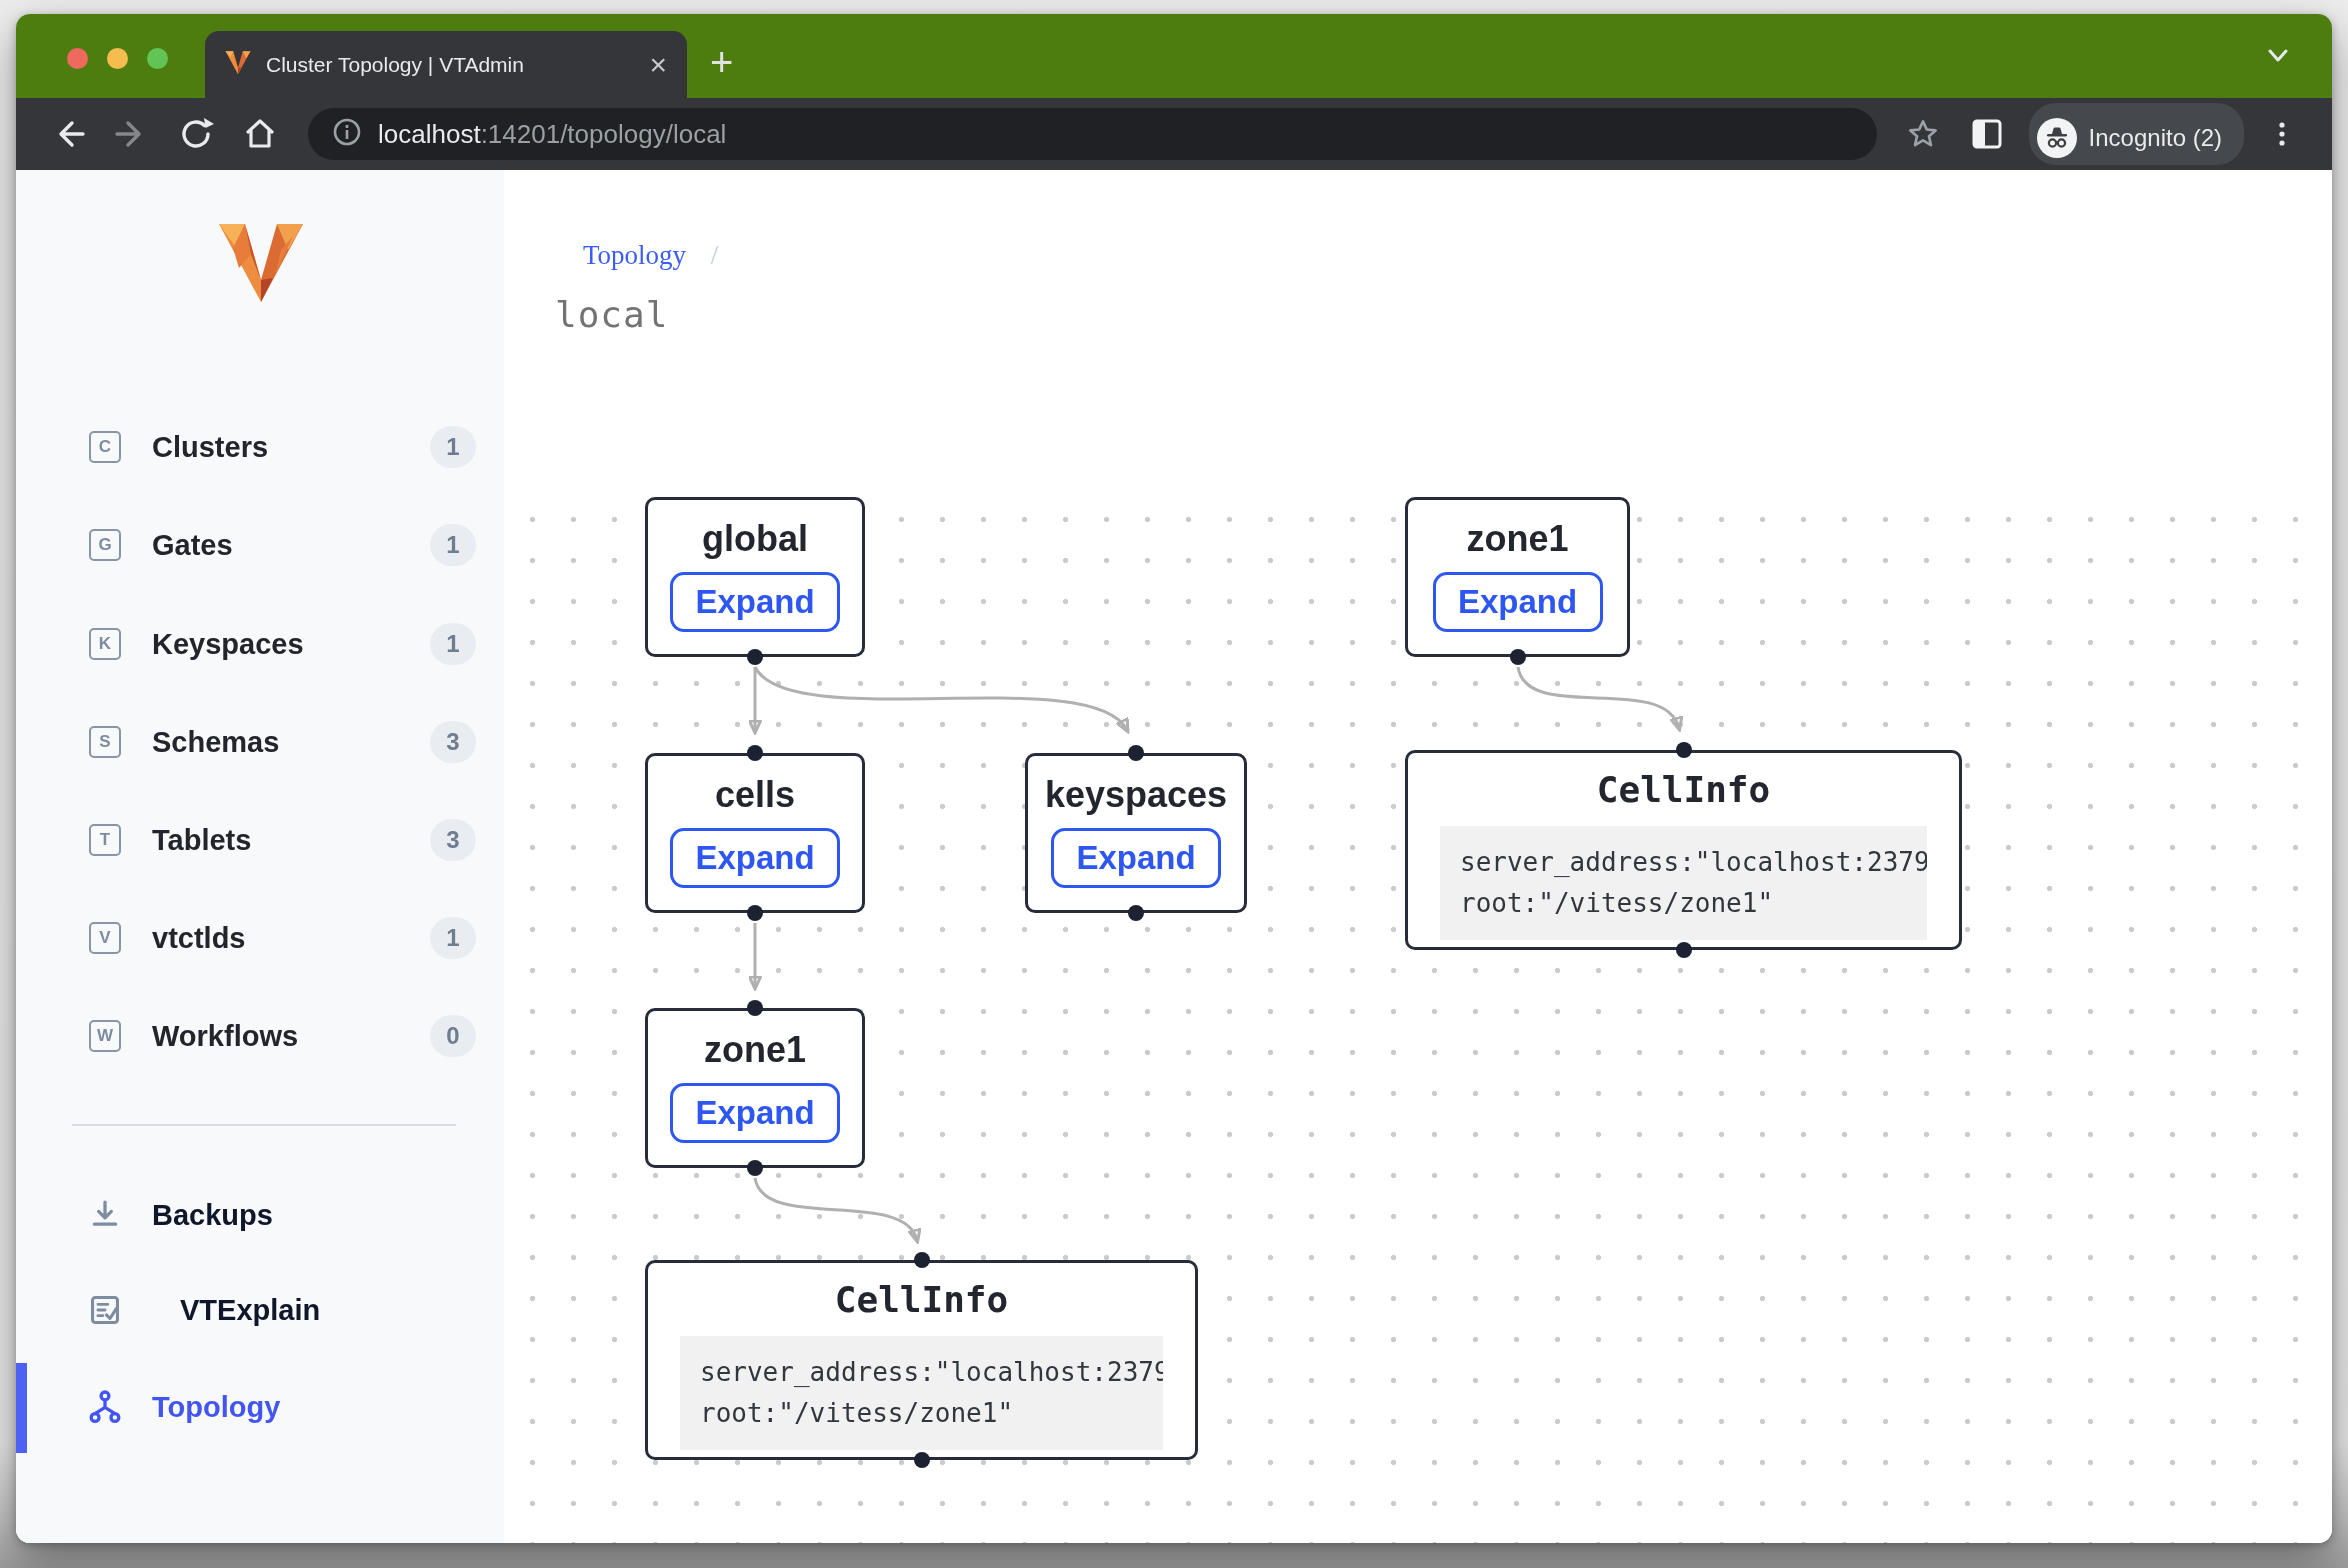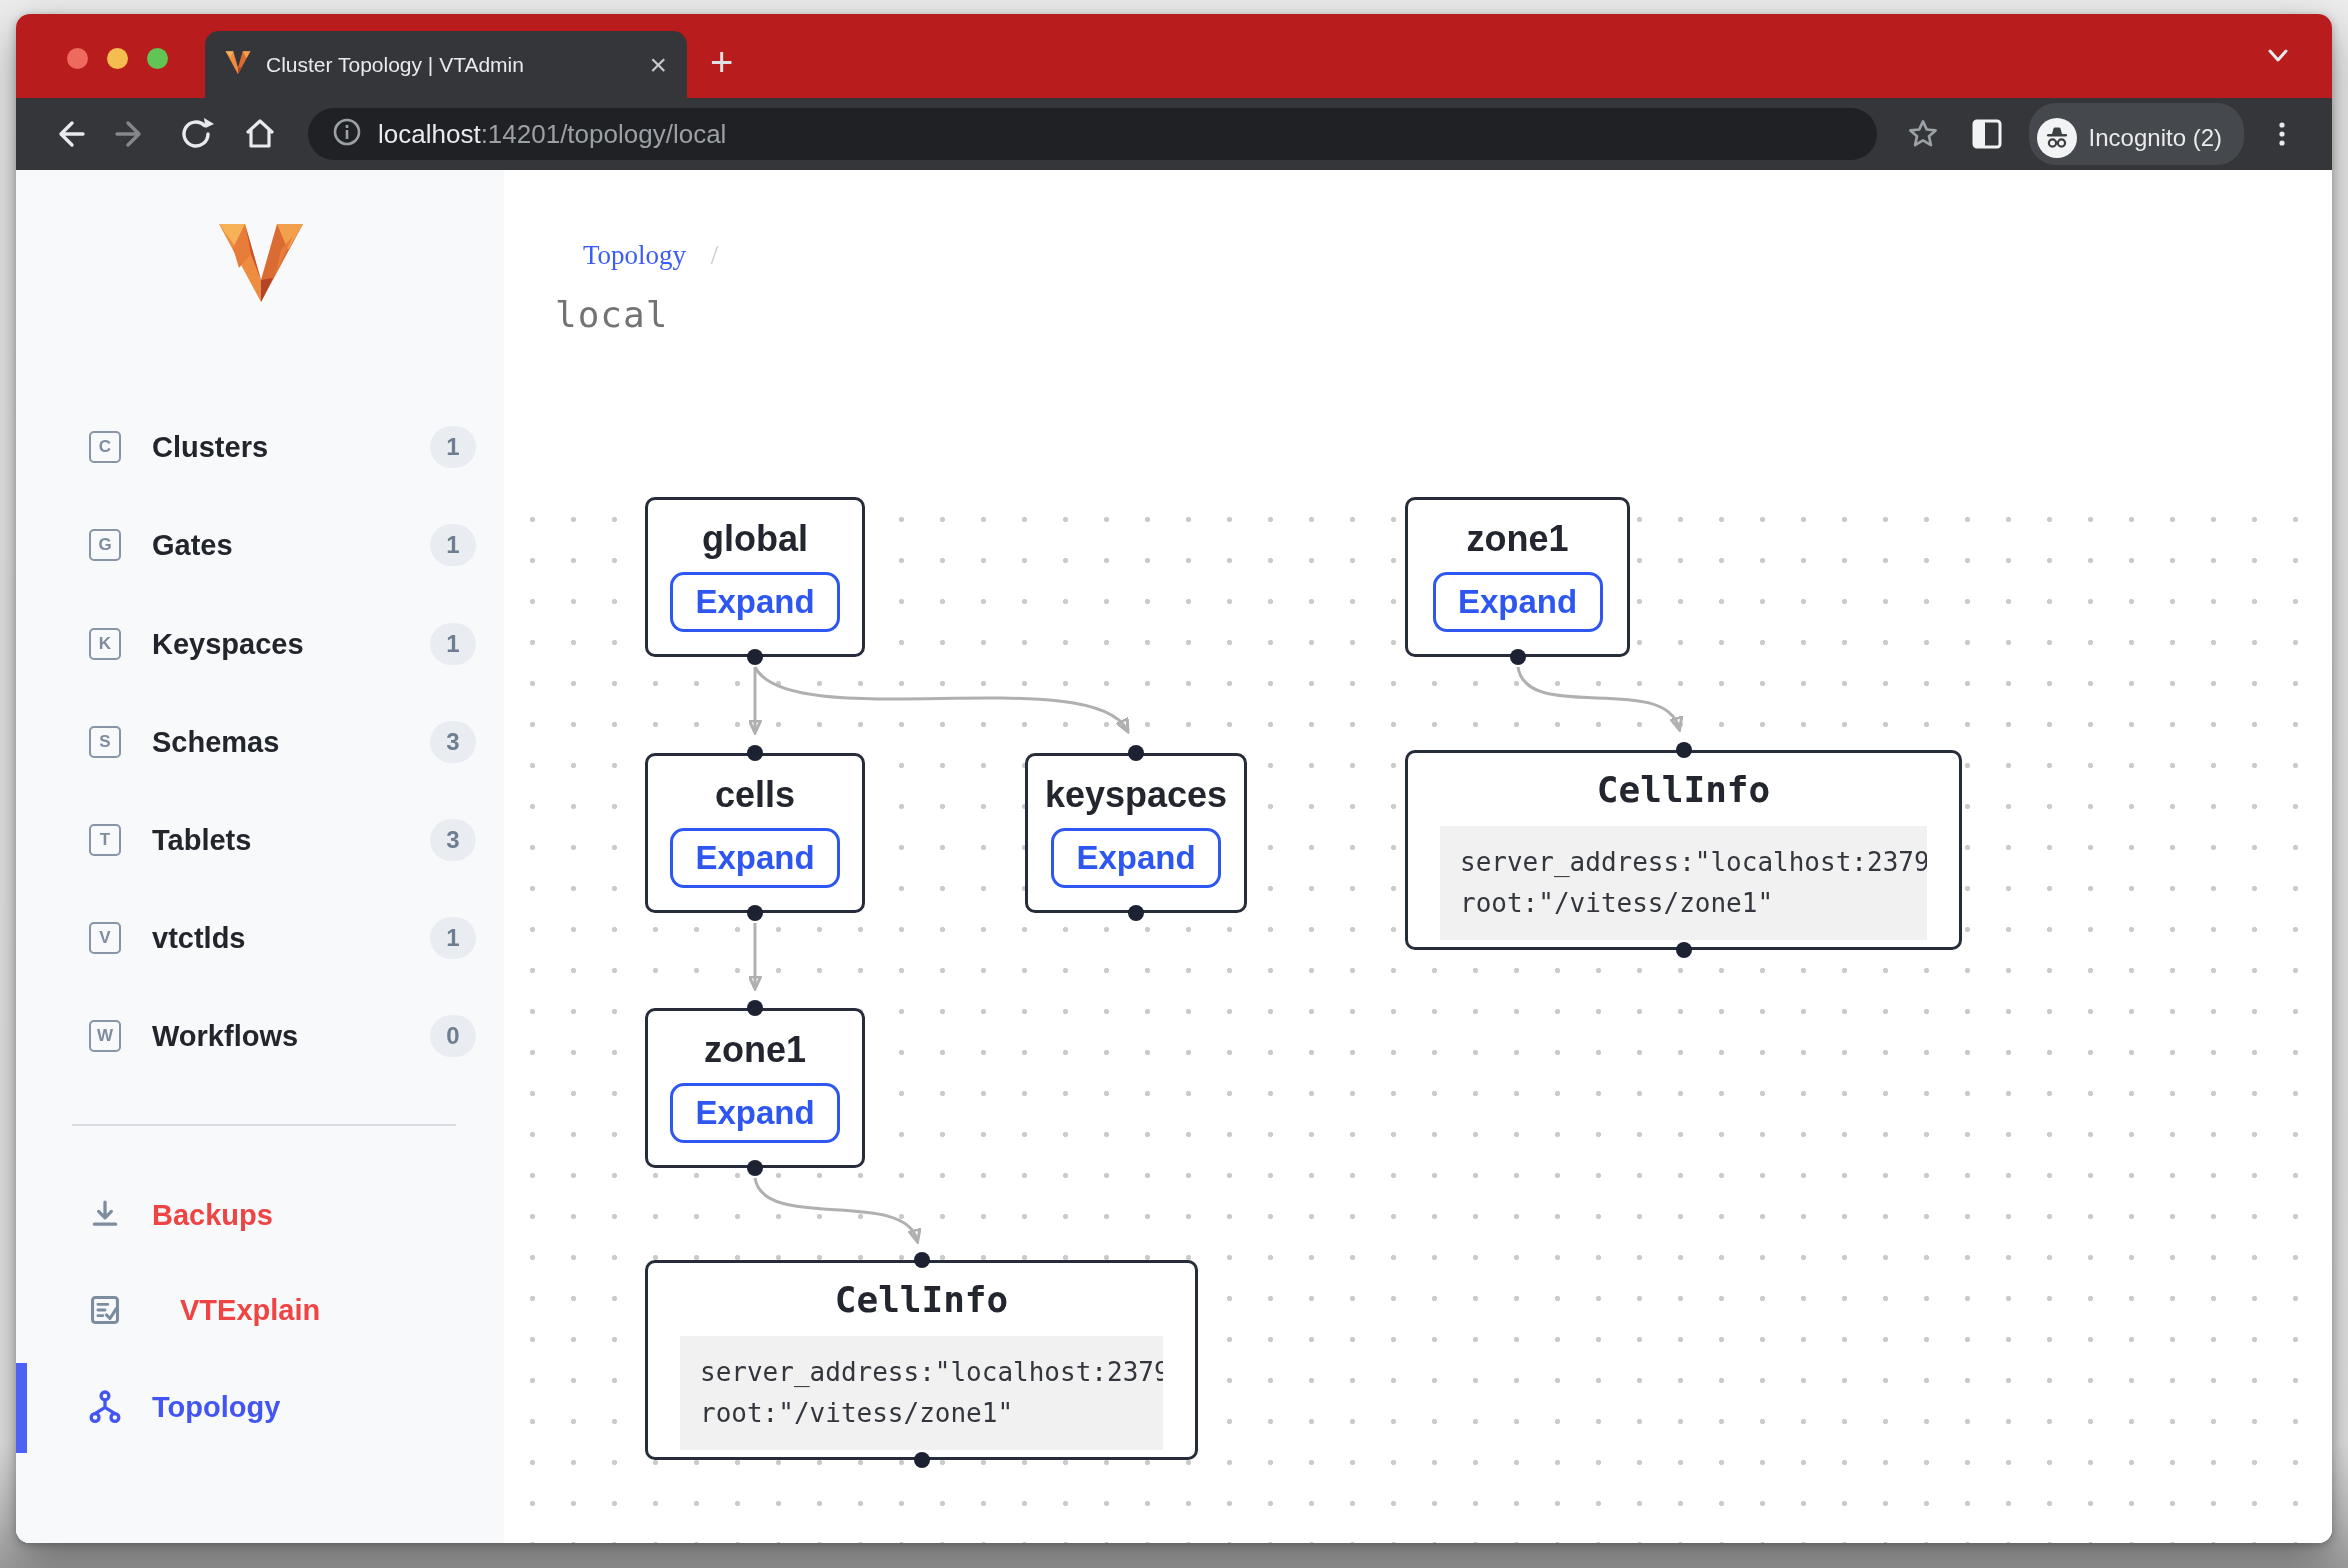--- a/index.html
+++ b/index.html
@@ -8,21 +8,21 @@
     background:linear-gradient(#ededee 0%, #e9e9ea 92%, #c2c2c2 97%, #9d9d9d 100%);
     font-family:"Liberation Sans", sans-serif;
     -webkit-font-smoothing:antialiased;
   }
   .window{
     position:absolute;left:16px;top:14px;width:2316px;height:1529px;
     border-radius:14px;overflow:hidden;background:#fff;
     box-shadow:0 18px 46px rgba(0,0,0,.38), 0 2px 8px rgba(0,0,0,.25);
   }
   
-  .tabstrip{position:absolute;left:0;top:0;right:0;height:84px;background:#b91c1c;}
+  .tabstrip{position:absolute;left:0;top:0;right:0;height:84px;background:#4d7c0f;}
   .light{position:absolute;top:34px;width:21px;height:21px;border-radius:50%;}
   .light.red{left:51px;background:#ee6a5f;}
   .light.yellow{left:91px;background:#f5bd4f;}
   .light.green{left:131px;background:#61c454;}
   .tab{
     position:absolute;left:189px;top:17px;width:482px;height:67px;background:#35363a;
     border-radius:14px 14px 0 0;display:flex;align-items:center;padding:0 20px;box-sizing:border-box;
   }
   .tab-title{color:#e8eaed;font-size:21px;margin-left:15px;flex:1;white-space:nowrap;overflow:hidden;}
   .tab-close{color:#c7cacd;font-size:30px;line-height:30px;margin-left:10px;cursor:default;}
@@ -59,21 +59,21 @@
   }
   .nav-label{margin-left:31px;font-size:29px;font-weight:700;color:#22262c;flex:1;}
   .badge{
     width:46px;height:42px;border-radius:21px;background:#e9edf2;color:#6e7e90;
     font-size:24px;font-weight:700;display:flex;align-items:center;justify-content:center;
     margin-right:28px;flex:0 0 auto;
   }
   .divider{position:absolute;left:56px;right:48px;top:954px;height:0;border-top:2px solid #d7dce2;}
   .tool-item{position:absolute;left:0;width:488px;height:62px;display:flex;align-items:center;}
   .tool-icon{width:36px;height:36px;margin-left:71px;flex:0 0 auto;display:flex;align-items:center;justify-content:center;}
-  .tool-label{margin-left:29px;font-size:29px;font-weight:700;color:#ef4444;}
+  .tool-label{margin-left:29px;font-size:29px;font-weight:700;color:#0f172a;}
   .tool-item.active .tool-label{color:#4255f2;}
   .active-bar{position:absolute;left:0;top:1193px;width:11px;height:90px;background:#4d61f5;}
   
   .main{position:absolute;left:488px;top:0;right:0;bottom:0;background:#fff;overflow:hidden;}
   .breadcrumb{position:absolute;left:53px;top:70px;font-family:Liberation Serif, serif;font-size:27px;margin-left:26px;}
   .breadcrumb .crumb{color:#3b5cf6;}
   .breadcrumb .sep{color:#c3ccd4;margin-left:18px;}
   .page-title{
     position:absolute;left:51px;top:124px;font-family:"DejaVu Sans Mono", monospace;
     font-size:36px;font-weight:400;color:#737373;letter-spacing:1px;

